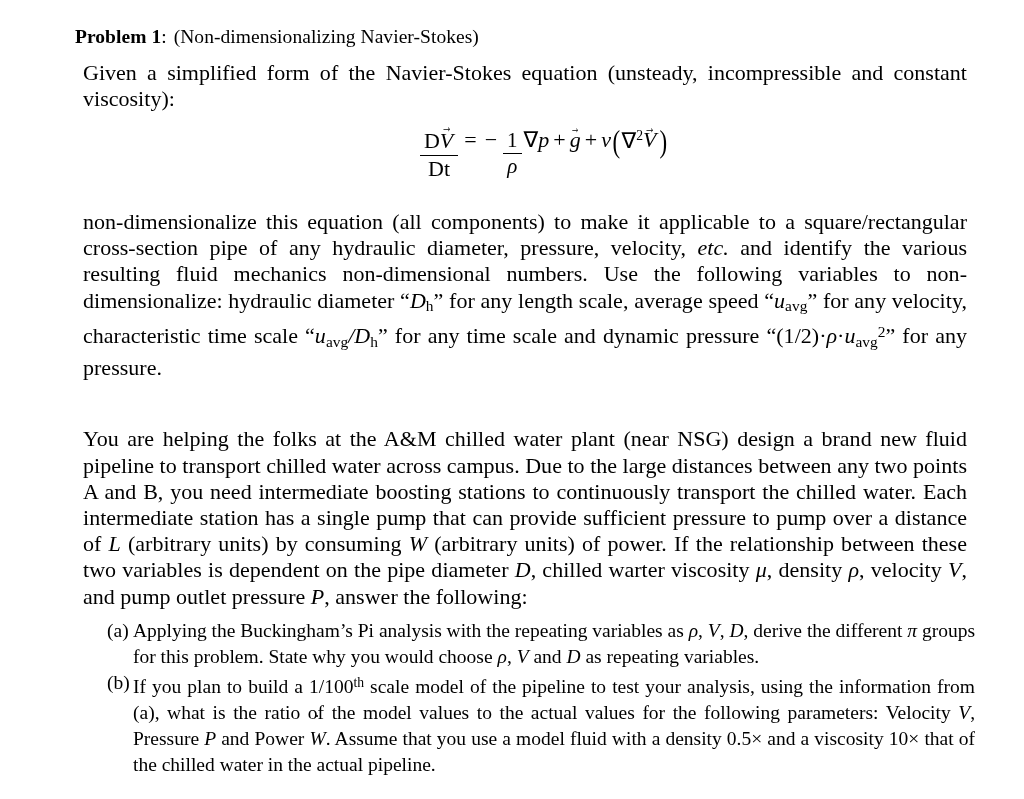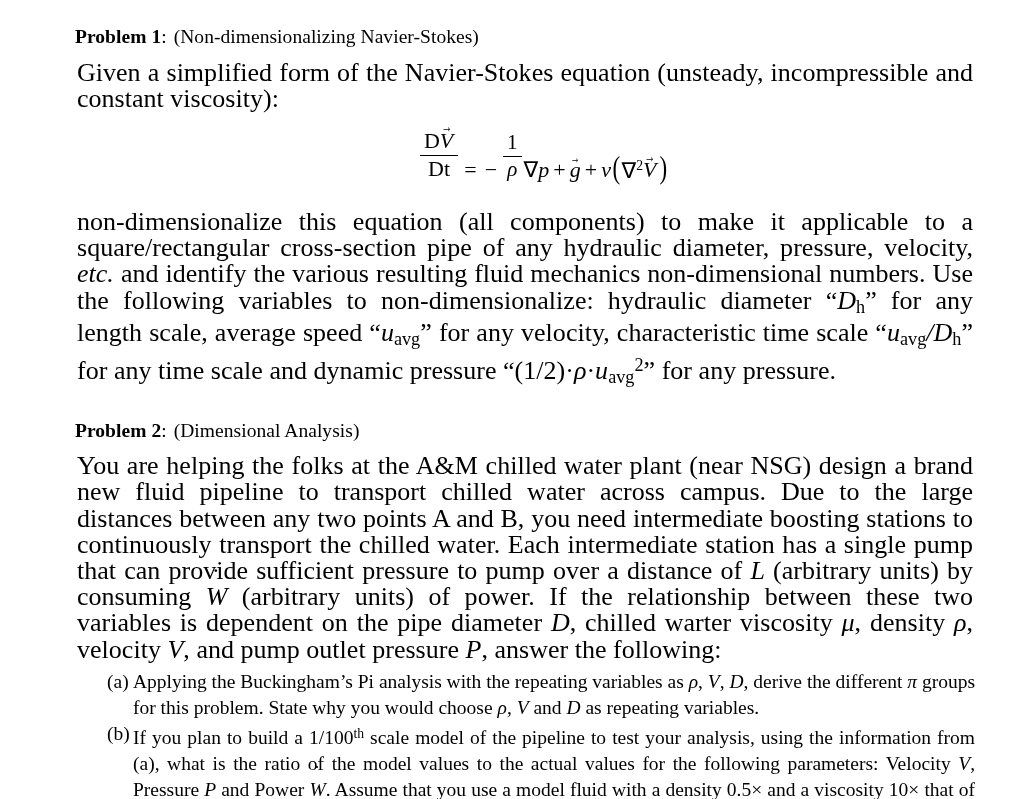--- a/index.html
+++ b/index.html
@@ -28,37 +28,37 @@
     margin: 0 0 13px 0;
     letter-spacing: 0.05px;
   }
   .prob-head .lbl {
     font-weight: bold;
   }
   .prob-head .ttl {
     margin-left: 7px;
   }
   p.body {
-    font-size: 26px;
+    font-size: 22px;
     line-height: 26.2px;
-    margin: 2px;
+    margin: 8px;
     text-align: justify;
     text-justify: inter-word;
     letter-spacing: 0.02px;
   }
   
   .eqwrap {
     display: block;
     text-align: center;
     margin: 17px 0 18px 0;
     height: 62px;
   }
   .eq {
     display: inline-flex;
-    align-items: flex-end;
+    align-items: flex-start;
     font-size: 22px;
     line-height: 1;
     position: relative;
     left: 18px;
   }
   .frac {
     display: inline-flex;
     flex-direction: column;
     align-items: center;
     justify-content: center;
@@ -197,23 +197,20 @@
       <span class="paren">(</span>
       <span><span class="rm">∇</span><sup class="sq">2</sup><span class="vecv">V</span></span>
       <span class="paren">)</span>
     </span>
   </div>
 
   <p class="body"><span>non-dimensionalize this equation (all components) to make it applicable to a square/rectangular cross-section pipe of any hydraulic diameter, pressure, velocity, </span><span class="it">etc.</span><span> and identify the various resulting fluid mechanics non-dimensional numbers.  Use the following variables to non-dimensionalize: hydraulic diameter “</span><span class="var">D</span><sub class="s">h</sub><span>” for any length scale, average speed “</span><span class="var">u</span><sub class="s">avg</sub><span>” for any velocity, characteristic time scale “</span><span class="var">u</span><sub class="s">avg</sub><span class="var">/</span><span class="var">D</span><sub class="s">h</sub><span>” for any time scale and dynamic pressure “(1/2)·</span><span class="var">ρ</span><span>·</span><span class="var">u</span><sub class="s">avg</sub><sup class="s">2</sup><span>” for any pressure.</span></p>
 
   <span class="gap"></span>
 
-  <div class="prob-head">
-    <span class="lbl">Problem 2</span><span>:</span><span class="ttl">(Dimensional Analysis)</span>
-  </div>
 
   <p class="body"><span>You are helping the folks at the A&amp;M chilled water plant (near NSG) design a brand new fluid pipeline to transport chilled water across campus.  Due to the large distances between any two points A and B, you need intermediate boosting stations to continuously transport the chilled water.  Each intermediate station has a single pump that can provide sufficient pressure to pump over a distance of </span><span class="var">L</span><span> (arbitrary units) by consuming </span><span class="wdot">W</span><span> (arbitrary units) of power.  If the relationship between these two variables is dependent on the pipe diameter </span><span class="var">D</span><span>, chilled warter viscosity </span><span class="var">μ</span><span>, density </span><span class="var">ρ</span><span>, velocity </span><span class="var">V</span><span>, and pump outlet pressure </span><span class="var">P</span><span>, answer the following:</span></p>
 
   <ol class="abc">
     <li>
       <span class="mk">(a)</span><span>Applying the Buckingham’s Pi analysis with the repeating variables as </span><span class="var">ρ</span><span>, </span><span class="var">V</span><span>, </span><span class="var">D</span><span>, derive the different </span><span class="var">π</span><span> groups for this problem.  State why you would choose </span><span class="var">ρ</span><span>, </span><span class="var">V</span><span> and </span><span class="var">D</span><span> as repeating variables.</span>
     </li>
     <li>
       <span class="mk">(b)</span><span>If you plan to build a 1/100</span><sup class="s">th</sup><span> scale model of the pipeline to test your analysis, using the information from (a), what is the ratio of the model values to the actual values for the following parameters: Velocity </span><span class="var">V</span><span>, Pressure </span><span class="var">P</span><span> and Power </span><span class="wdot">W</span><span>.  Assume that you use a model fluid with a density 0.5× and a viscosity 10× that of the chilled water in the actual pipeline.</span>
     </li>

